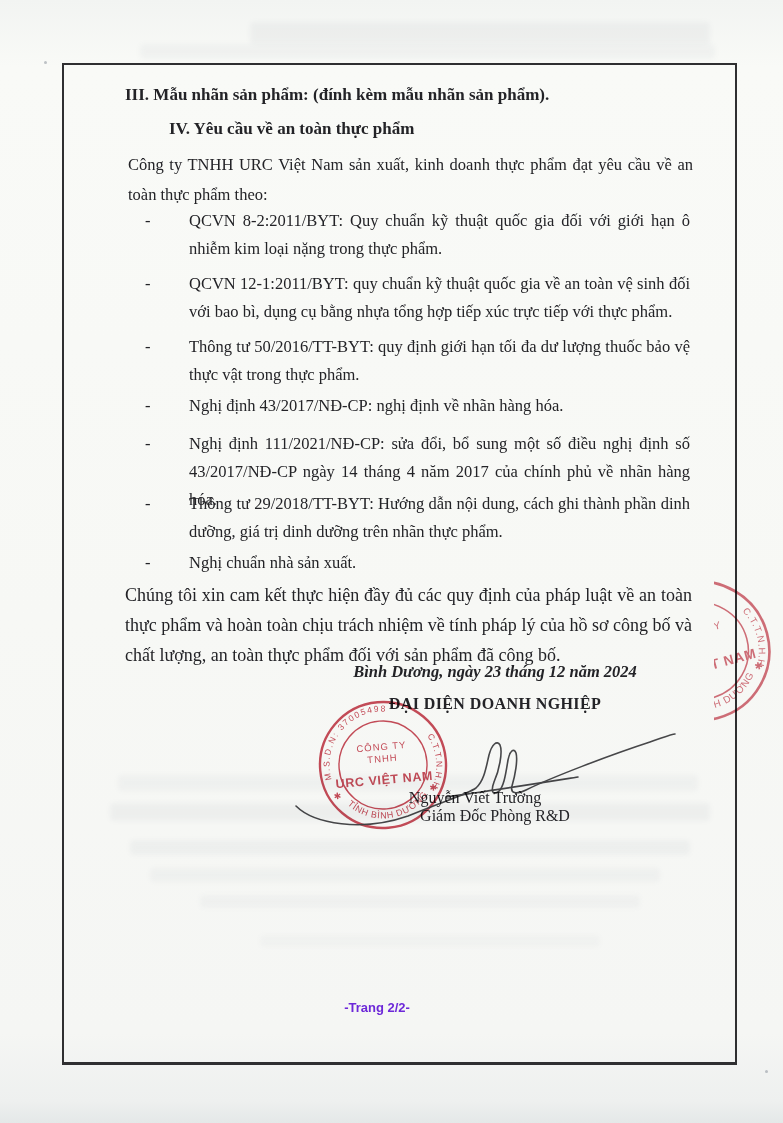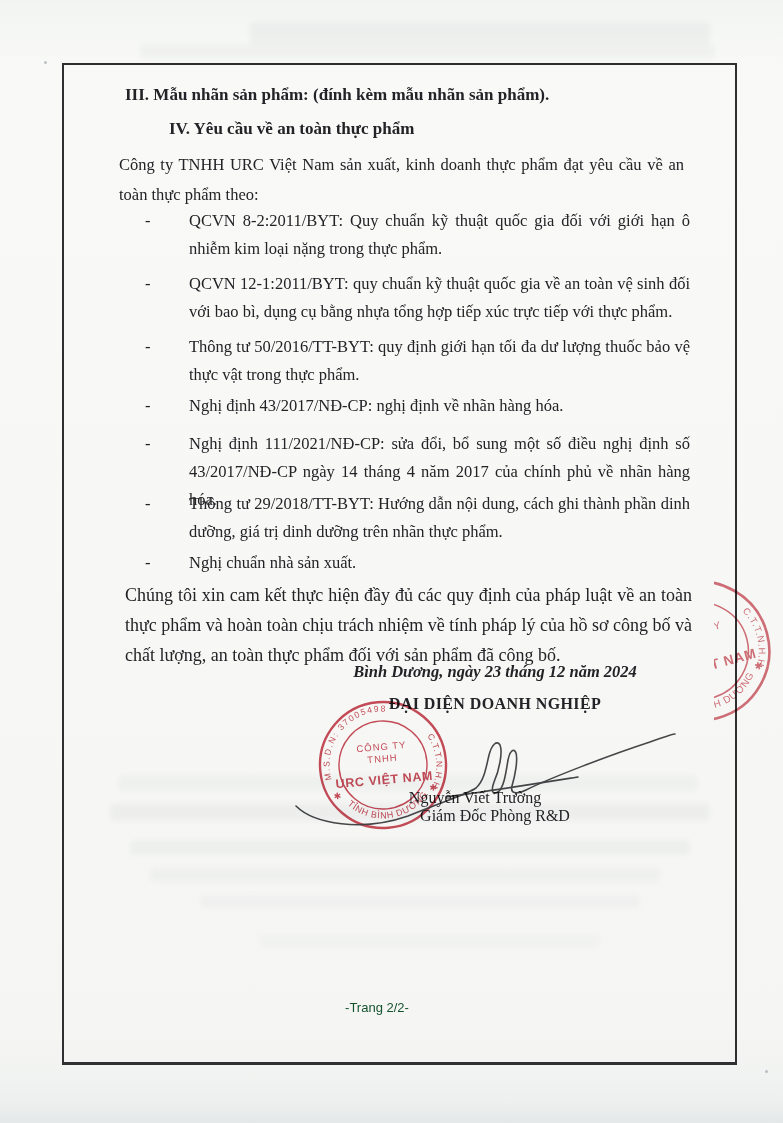--- a/index.html
+++ b/index.html
@@ -20,33 +20,33 @@
   .frame{
     left:62px;top:63px;width:671px;height:997px;
     border:2px solid var(--frame);
     border-bottom-width:3px;
     background:transparent;
   }
   
   .h3line{left:125px;top:85px;width:565px;font-size:17px;font-weight:700;}
   .h3line .note{}
   .h4line{left:125px;top:119px;width:565px;font-size:17px;font-weight:700;margin-left:44px;}
-  .para{left:119px;top:150px;width:565px;font-size:16.5px;line-height:30px;text-align:justify;}
+  .para{left:128px;top:150px;width:565px;font-size:16.5px;line-height:30px;text-align:justify;}
   .para2{left:125px;top:580px;width:567px;font-size:18px;line-height:30px;text-align:justify;}
   .bullet{left:125px;width:565px;font-size:16.5px;line-height:28px;}
   .bullet .dash{position:absolute;left:20px;top:0;}
   .bullet .btext{display:block;margin-left:64px;text-align:justify;}
   .b1{top:207px;} .b2{top:270px;} .b3{top:333px;} .b4{top:392px;}
   .b5{top:430px;} .b6{top:490px;} .b7{top:549px;}
   .dateline{left:300px;top:662px;width:390px;text-align:center;font-size:16.5px;font-style:italic;font-weight:600;}
   .reptitle{left:300px;top:695px;width:390px;text-align:center;font-size:16px;font-weight:700;letter-spacing:.4px;}
   .signame{left:330px;top:789px;width:290px;text-align:center;font-size:16px;}
   .sigrole{left:350px;top:807px;width:290px;text-align:center;font-size:16px;}
   .footer{left:62px;top:1000px;width:630px;text-align:center;
-    font-family:"Liberation Sans","DejaVu Sans",sans-serif;font-weight:400;font-size:13px;color:#14532d;}
+    font-family:"Liberation Sans","DejaVu Sans",sans-serif;font-weight:700;font-size:13px;color:#6d28d9;}
   
   .bleed{background:#7d8795;filter:blur(2.5px);border-radius:4px;pointer-events:none;}
   .speck{width:3px;height:3px;border-radius:50%;background:#8d939c;opacity:.55;}
   
   .overlay{left:0;top:0;width:783px;height:1123px;mix-blend-mode:multiply;pointer-events:none;}
   .stampfont{font-family:"Liberation Sans","DejaVu Sans",sans-serif;}
 </style>
 </head>
 <body>
 

